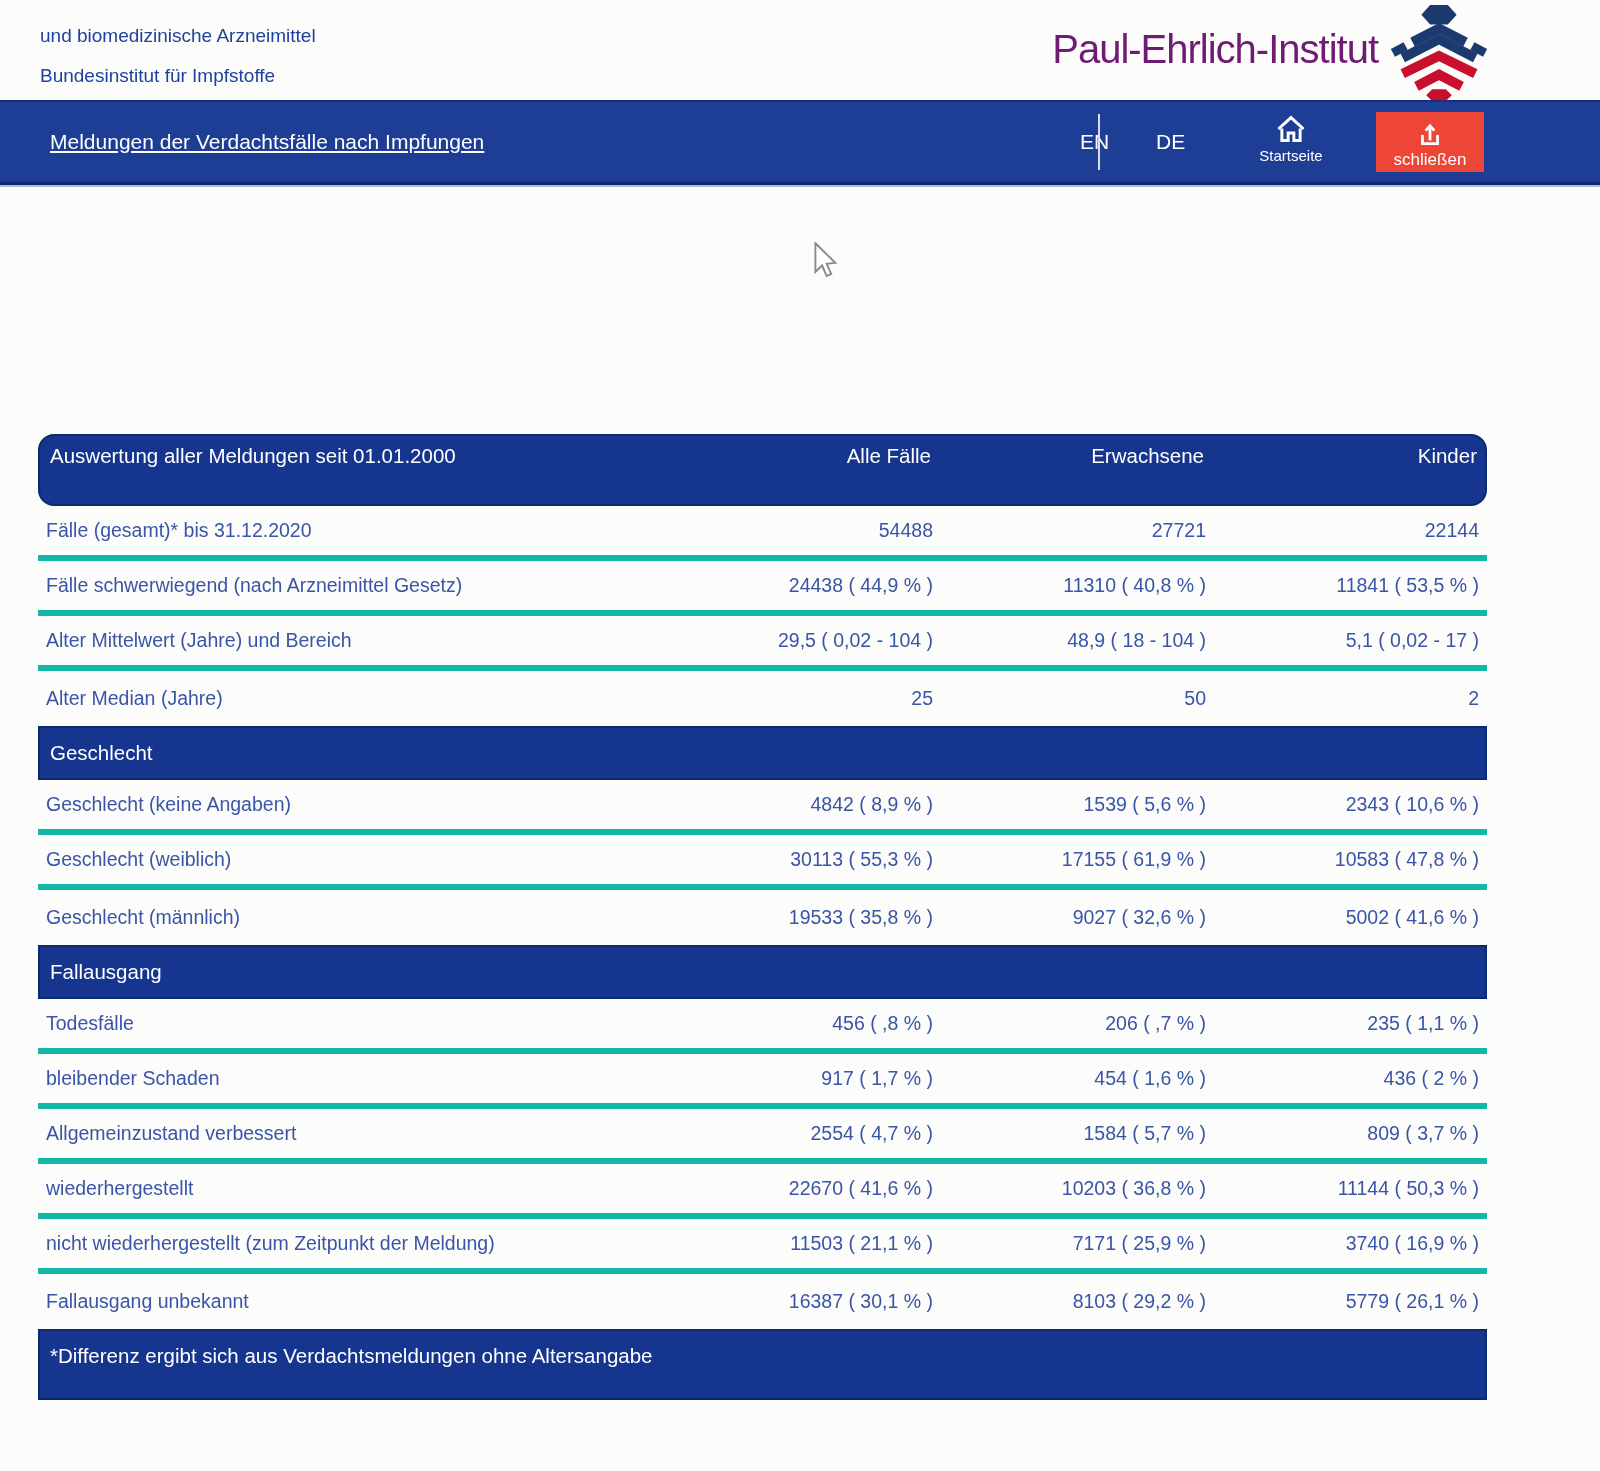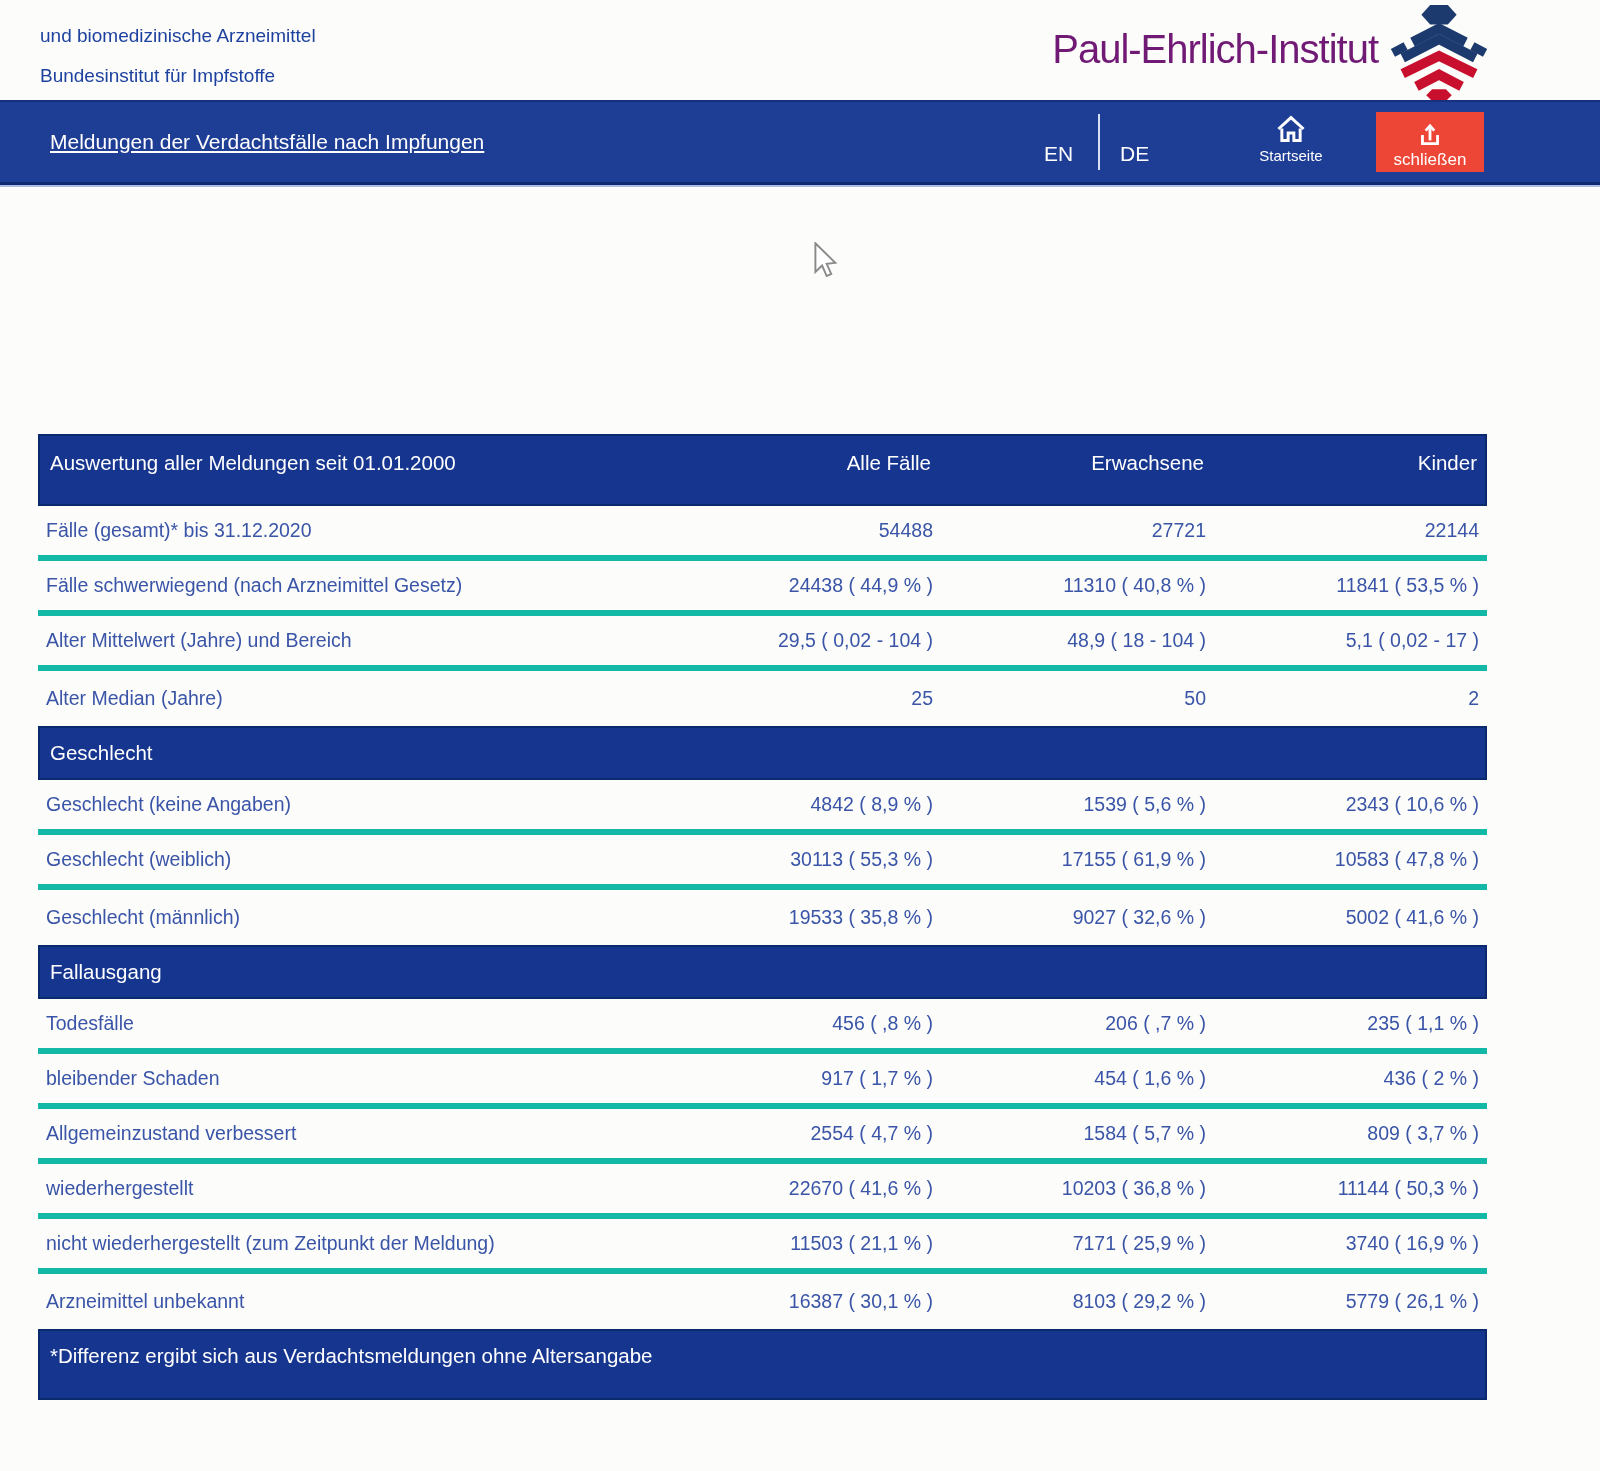--- a/index.html
+++ b/index.html
@@ -19,21 +19,21 @@
   }
   .logo-mark { position:absolute; left:1388px; top:1px; width:102px; height:102px; }
 
   
   .navbar {
     position:absolute; left:0; top:100px; width:1600px; height:82px;
     background:#1e3d94; border-top:2px solid #16307d; box-sizing:border-box;
     box-shadow:0 3px 0 #0d2a70, 0 5px 0 #aebce2;
   }
   .nav-title { position:absolute; left:50px; top:0; height:80px; line-height:80px; color:#ffffff; font-size:21px;text-decoration:underline; }
-  .lang { position:absolute; top:12px; height:80px; line-height:80px; color:#ffffff; font-size:21px; cursor:pointer; }
+  .lang { position:absolute; top:0; height:80px; line-height:80px; color:#ffffff; font-size:21px; cursor:pointer;margin-left:36px; }
   .lang-en { left:1044px; }
   .lang-de { left:1120px; }
   .lang-sep { position:absolute; left:1098px; top:12px; width:2px; height:56px; background:#d8dff2; }
   .home-group { position:absolute; left:1246px; top:12px; width:90px; text-align:center; cursor:pointer; }
   .home-group svg { display:block; margin:0 auto; }
   .home-label { color:#ffffff; font-size:15px; margin-top:3px; }
   .close-button {
     position:absolute; left:1376px; top:10px; width:108px; height:60px;
     background:#ee4636; border:none; color:#ffffff; text-align:center; cursor:pointer;
     font-family:"Liberation Sans", sans-serif; padding:0;
@@ -43,21 +43,21 @@
 
   
   .cursor { position:absolute; left:812px; top:242px; pointer-events:none; }
 
   
   .report-table { position:absolute; left:38px; top:434px; width:1449px; }
   .band {
     background:#16358f; border:2px solid #0b2a6e; box-sizing:border-box;
     color:#ffffff; display:flex; align-items:flex-start;
   }
-  .header-band { height:72px; padding-top:15px; }
+  .header-band { height:72px; padding-top:8px;border-radius:16px; }
   .section-band { height:54px; padding-top:13px; }
   .footer-band { height:71px; padding-top:13px; }
   .band-title { font-size:20.5px; padding-left:10px; flex:1 1 auto; }
   .col-head { width:273px; text-align:right; padding-right:8px; font-size:20.5px; box-sizing:border-box; flex:0 0 auto; }
 
   .data-row {
     height:55px; display:flex; align-items:center; background:transparent;
     border-bottom:6px solid #14b8a6; box-sizing:border-box;
   }
   .data-row.no-sep { border-bottom:none; }
@@ -203,21 +203,21 @@
         <div class="cell-num">10203 ( 36,8 % )</div>
         <div class="cell-num">11144 ( 50,3 % )</div>
       </div>
       <div class="data-row">
         <div class="cell-label">nicht wiederhergestellt (zum Zeitpunkt der Meldung)</div>
         <div class="cell-num">11503 ( 21,1 % )</div>
         <div class="cell-num">7171 ( 25,9 % )</div>
         <div class="cell-num">3740 ( 16,9 % )</div>
       </div>
       <div class="data-row no-sep">
-        <div class="cell-label">Arzneimittel unbekannt</div>
+        <div class="cell-label">Fallausgang unbekannt</div>
         <div class="cell-num">16387 ( 30,1 % )</div>
         <div class="cell-num">8103 ( 29,2 % )</div>
         <div class="cell-num">5779 ( 26,1 % )</div>
       </div>
     </div>
 
   <div class="band footer-band">
     <div class="band-title">*Differenz ergibt sich aus Verdachtsmeldungen ohne Altersangabe</div>
   </div>
 </div>

